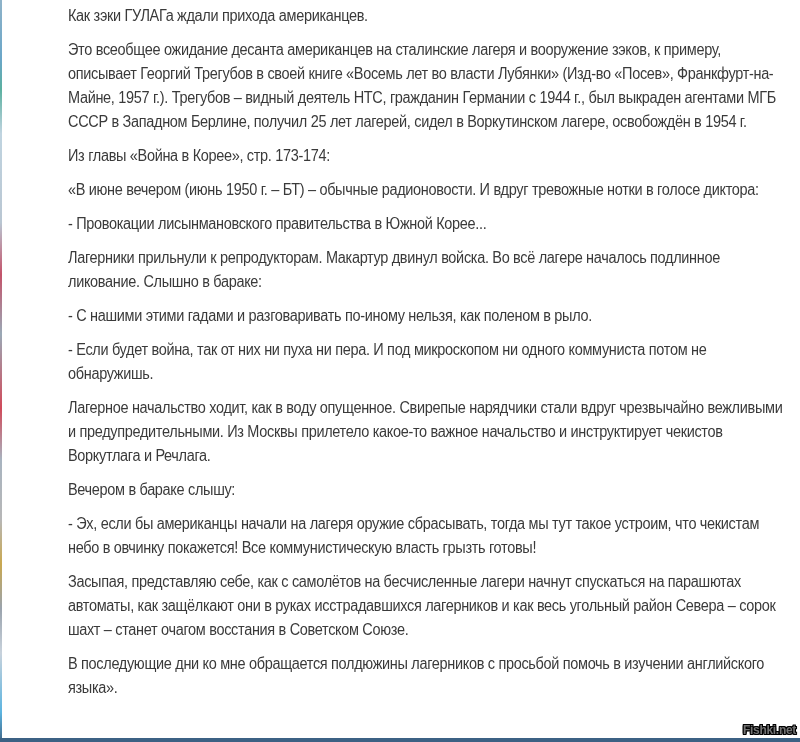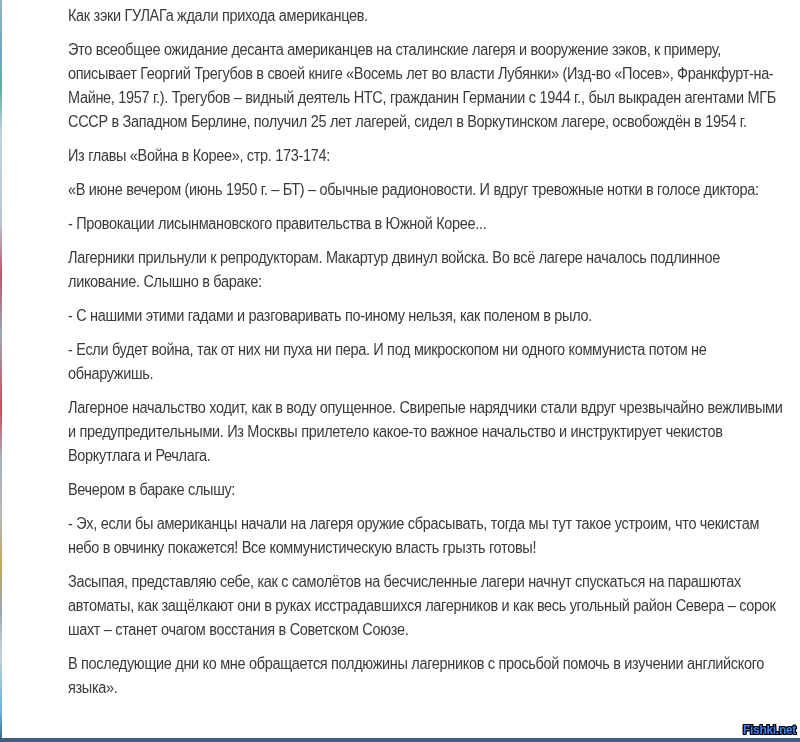--- a/index.html
+++ b/index.html
@@ -50,21 +50,21 @@
       height: 4px;
       background: #3c6184;
     }
     .watermark {
       position: absolute;
       right: 4px;
       bottom: 5px;
       font-family: "Liberation Sans", "DejaVu Sans", sans-serif;
       font-weight: bold;
       font-size: 12px;
-      color: #3b82f6;
+      color: #737373;
       letter-spacing: -0.3px;
       text-shadow:
         -1px -1px 0 #000, 1px -1px 0 #000,
         -1px 1px 0 #000, 1px 1px 0 #000,
         0 1px 0 #000, 0 -1px 0 #000,
         1px 0 0 #000, -1px 0 0 #000;
     }
   </style>
 </head>
 <body>

